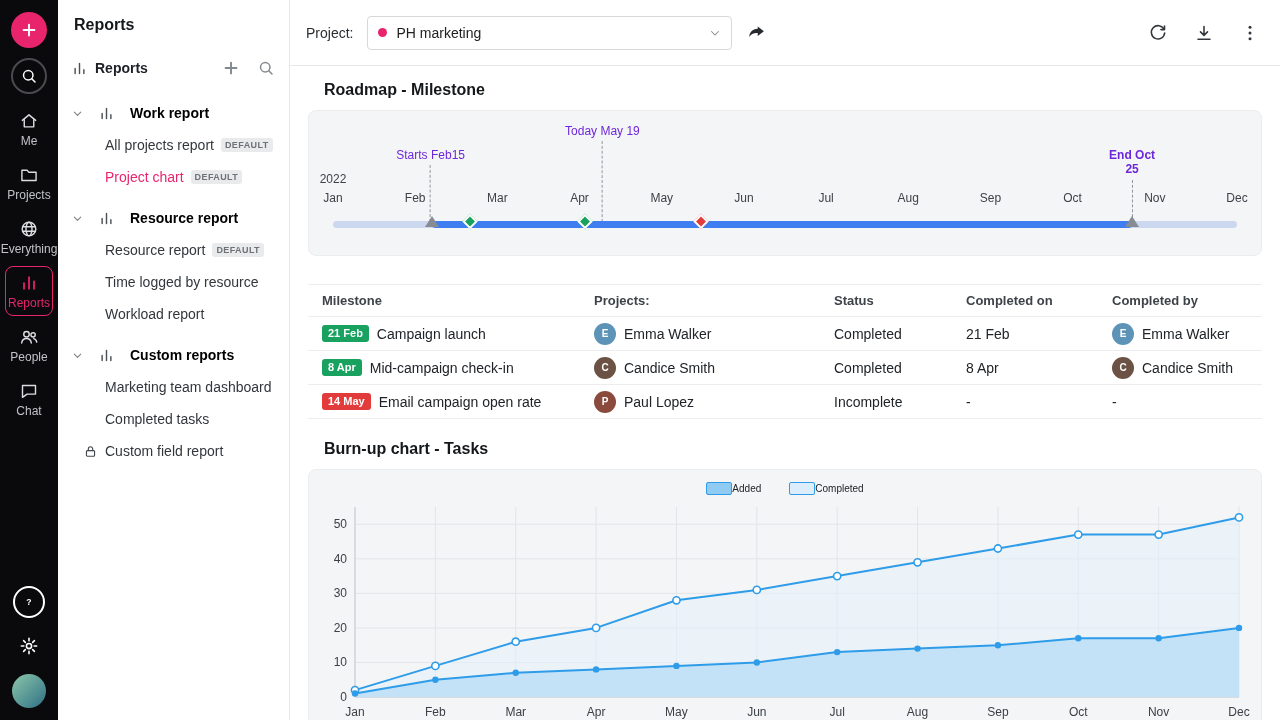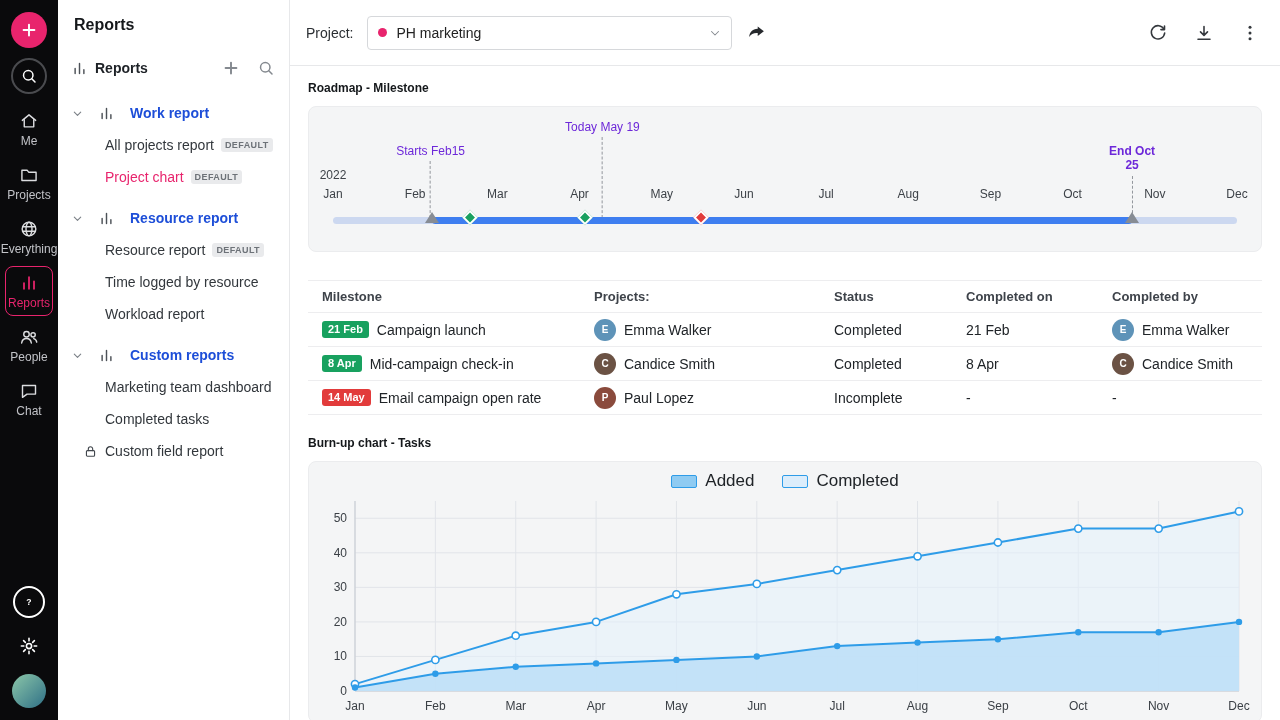--- a/index.html
+++ b/index.html
@@ -19,42 +19,42 @@
   .rail-help{width:32px;height:32px;border-radius:50%;border:2px solid #fff;background:transparent;color:#fff;display:flex;align-items:center;justify-content:center;cursor:pointer}
   .rail-gear{width:32px;height:32px;border:none;background:transparent;color:#fff;display:flex;align-items:center;justify-content:center;cursor:pointer}
   .rail-avatar{width:34px;height:34px;border-radius:50%;background:linear-gradient(135deg,#8cc7a9,#2e6f86);cursor:pointer}
 
   
   .sidebar{width:232px;border-right:1px solid #e7e8ea;padding-top:14px;overflow:hidden;flex-shrink:0;background:#fff}
   .sb-title{font-size:16px;font-weight:700;color:#15181b;padding:2px 16px 20px}
   .sb-section{display:flex;align-items:center;gap:8px;padding:4px 14px 10px;font-weight:700;color:#1d2126}
   .sb-actions{margin-left:auto;display:flex;gap:16px;color:#84898f;align-items:center}
   .sb-actions span{cursor:pointer;display:flex}
-  .sb-group{display:flex;align-items:center;gap:16px;padding:9px 14px 8px;font-weight:700;color:#1d4ed8;margin-top:8px;cursor:pointer}
+  .sb-group{display:flex;align-items:center;gap:16px;padding:9px 14px 8px;font-weight:700;color:#000000;margin-top:8px;cursor:pointer}
   .sb-group .chev{color:#7b8087;display:flex}
   .sb-group .gic{color:#4c5157;display:flex}
   .sb-item{display:flex;align-items:center;gap:7px;padding:8px 10px 8px 47px;color:#32373c;cursor:pointer}
   .sb-item .silab{white-space:nowrap}
   .sb-item.active .silab{color:#e8246d}
   .sb-item .lock{display:flex;color:#42474d;margin-left:-22px}
   .badge-default{font-size:9px;font-weight:700;color:#6d7278;background:#e9eaec;padding:2px 4px;border-radius:3px;letter-spacing:.4px;flex-shrink:0}
 
   
   .main{flex:1;display:flex;flex-direction:column;min-width:0;background:#fff}
   .topbar{height:66px;border-bottom:1px solid #e7e8ea;display:flex;align-items:center;padding:0 20px 0 16px;gap:14px;flex-shrink:0}
   .project-label{color:#2b2f33}
   .project-select{width:365px;height:34px;border:1px solid #d6d8db;border-radius:4px;display:flex;align-items:center;gap:9px;padding:0 10px;background:#fff;cursor:pointer}
   .dot{width:9px;height:9px;border-radius:50%;background:#e8246d;flex-shrink:0}
   .select-chevron{margin-left:auto;color:#84898f;display:flex}
   .share-btn{border:none;background:transparent;color:#26292d;display:flex;cursor:pointer}
   .topbar-right{margin-left:auto;display:flex;gap:26px;align-items:center;color:#34383d}
   .topbar-right button{border:none;background:transparent;color:#34383d;display:flex;cursor:pointer}
 
   .content{padding:0 18px;flex:1;overflow:hidden}
-  h2.sec{font-size:12px;font-weight:700;color:#15181b;margin:15px 0 11px}
+  h2.sec{font-size:16px;font-weight:700;color:#15181b;margin:15px 16px 11px}
   h2.sec2{margin-top:21px}
   .panel{background:#f4f5f6;border:1px solid #ebecee;border-radius:8px}
 
   
   .roadmap-panel{height:146px;position:relative}
   .tl-area{position:absolute;left:24px;right:24px;top:0;bottom:0}
   .tl-year{position:absolute;top:61px;left:0;transform:translateX(-50%);font-size:12px;color:#3d4248}
   .tl-month{position:absolute;top:80px;transform:translateX(-50%);font-size:12px;color:#3d4248}
   .tl-track{position:absolute;left:0;right:0;top:110px;height:7px;border-radius:4px;background:#ccd8f0}
   .tl-bar{position:absolute;top:110px;height:7px;border-radius:4px;background:#3e7ef0}
@@ -75,21 +75,21 @@
   .ms-cell{display:flex;align-items:center;gap:8px;color:#202428;padding-left:14px;white-space:nowrap}
   .ms-cell.h{font-size:13px;color:#3e434a;font-weight:700}
   .date-badge{font-size:11px;font-weight:700;color:#fff;padding:3px 6px;border-radius:3px;line-height:1}
   .date-badge.green{background:#18a15f}
   .date-badge.red{background:#e23b3b}
   .avatar{width:22px;height:22px;border-radius:50%;display:inline-flex;align-items:center;justify-content:center;color:#fff;font-size:10px;font-weight:700;flex-shrink:0}
 
   
   .chart-panel{height:262px;margin-top:2px;padding:9px 12px 4px;display:flex;flex-direction:column}
   .legend{display:flex;justify-content:center;align-items:center;gap:28px;height:22px}
-  .legend-item{display:flex;align-items:center;gap:8px;font-size:17px;color:#202428}
+  .legend-item{display:flex;align-items:center;font-size:10px;color:#202428}
   .swatch{width:26px;height:13px;border:1px solid #2e9ce8;border-radius:2px;display:inline-block}
   #chartMount{flex:1}
   #chartMount svg text{font-family:"Liberation Sans",sans-serif}
 </style>
 </head>
 <body>
 
 <nav class="rail">
   <button class="rail-plus" id="railPlus">
       <svg width="20" height="20" viewBox="0 0 24 24" fill="none" stroke="currentColor" stroke-width="2.3" stroke-linecap="round" stroke-linejoin="round">

